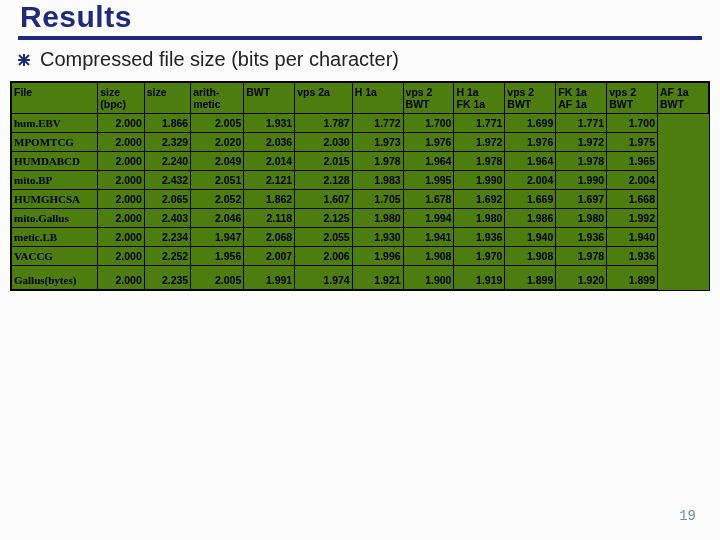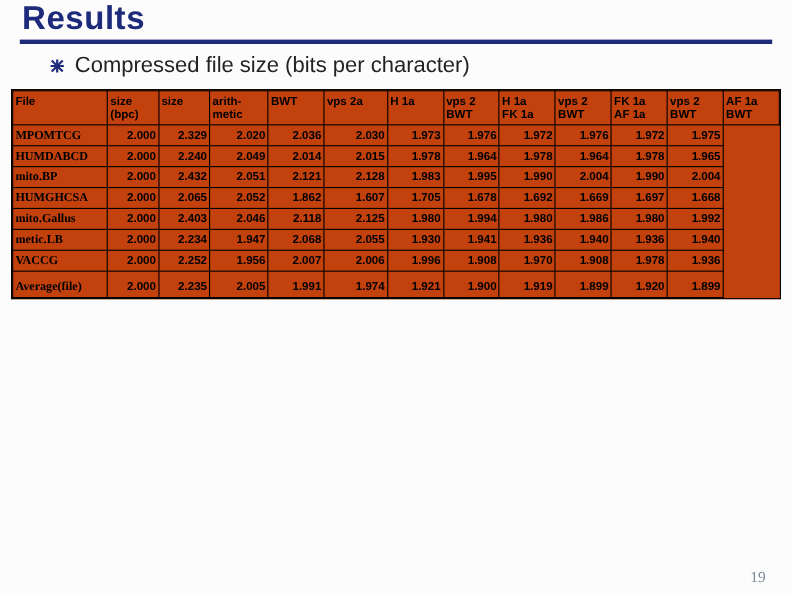--- a/index.html
+++ b/index.html
@@ -16,33 +16,33 @@
     font-size: 30px;
     padding: 0 0 2px 20px;
     letter-spacing: 0.5px;
   }
   .underline {
     height: 4px; background: #1e2a7a;
     margin: 0 18px 8px 18px;
   }
   .bullet-row {
     display: flex; align-items: center;
-    padding-left: 44px;
+    padding-left: 16px;
     margin-bottom: 10px;
   }
   .bullet-row svg { flex: 0 0 auto; margin-right: 8px; }
   .caption {
     font-family: Verdana, sans-serif;
     font-size: 20px;
     color: #222;
   }
   .table-wrap {
     margin: 0 10px;
     border: 1px solid #000;
-    background: #c2410c;
+    background: #4d7c0f;
   }
   table { border-collapse: collapse; width: 100%; table-layout: fixed; }
   th, td {
     border: 1px solid #000;
     font-size: 10.5px;
     padding: 3px 2px;
     white-space: nowrap;
     overflow: hidden;
   }
   th {
@@ -63,24 +63,24 @@
     text-align: left;
     font-family: "Times New Roman", serif;
     font-weight: bold;
     font-size: 11px;
   }
   tbody tr:last-child td {
     padding-top: 8px;
   }
   .page-num {
     position: absolute;
-    right: 24px; bottom: 6px;
+    right: 24px; bottom: 16px;
     font-size: 14px;
     color: #7a8a9a;
-    font-family: Liberation Serif, serif;
+    font-family: Liberation Mono, monospace;
   }
 </style>
 </head>
 <body>
 
 <div class="title">Results</div>
 <div class="underline"></div>
 
 <div class="bullet-row">
   <svg width="16" height="16">
@@ -121,20 +121,34 @@
           <th>vps 2<br>BWT</th>
           <th>H 1a<br>FK 1a</th>
           <th>vps 2<br>BWT</th>
           <th>FK 1a<br>AF 1a</th>
           <th>vps 2<br>BWT</th>
           <th>AF 1a<br>BWT</th>
         </tr>
       </thead>
     <tbody id="tbody">
         <tr>
+          <td>hum.EBV</td>
+          <td>2.000</td>
+          <td>1.866</td>
+          <td>2.005</td>
+          <td>1.931</td>
+          <td>1.787</td>
+          <td>1.772</td>
+          <td>1.700</td>
+          <td>1.771</td>
+          <td>1.699</td>
+          <td>1.771</td>
+          <td>1.700</td>
+        </tr>
+        <tr>
           <td>MPOMTCG</td>
           <td>2.000</td>
           <td>2.329</td>
           <td>2.020</td>
           <td>2.036</td>
           <td>2.030</td>
           <td>1.973</td>
           <td>1.976</td>
           <td>1.972</td>
           <td>1.976</td>
@@ -219,21 +233,21 @@
           <td>2.007</td>
           <td>2.006</td>
           <td>1.996</td>
           <td>1.908</td>
           <td>1.970</td>
           <td>1.908</td>
           <td>1.978</td>
           <td>1.936</td>
         </tr>
         <tr>
-          <td>Average(file)</td>
+          <td>Gallus(bytes)</td>
           <td>2.000</td>
           <td>2.235</td>
           <td>2.005</td>
           <td>1.991</td>
           <td>1.974</td>
           <td>1.921</td>
           <td>1.900</td>
           <td>1.919</td>
           <td>1.899</td>
           <td>1.920</td>

